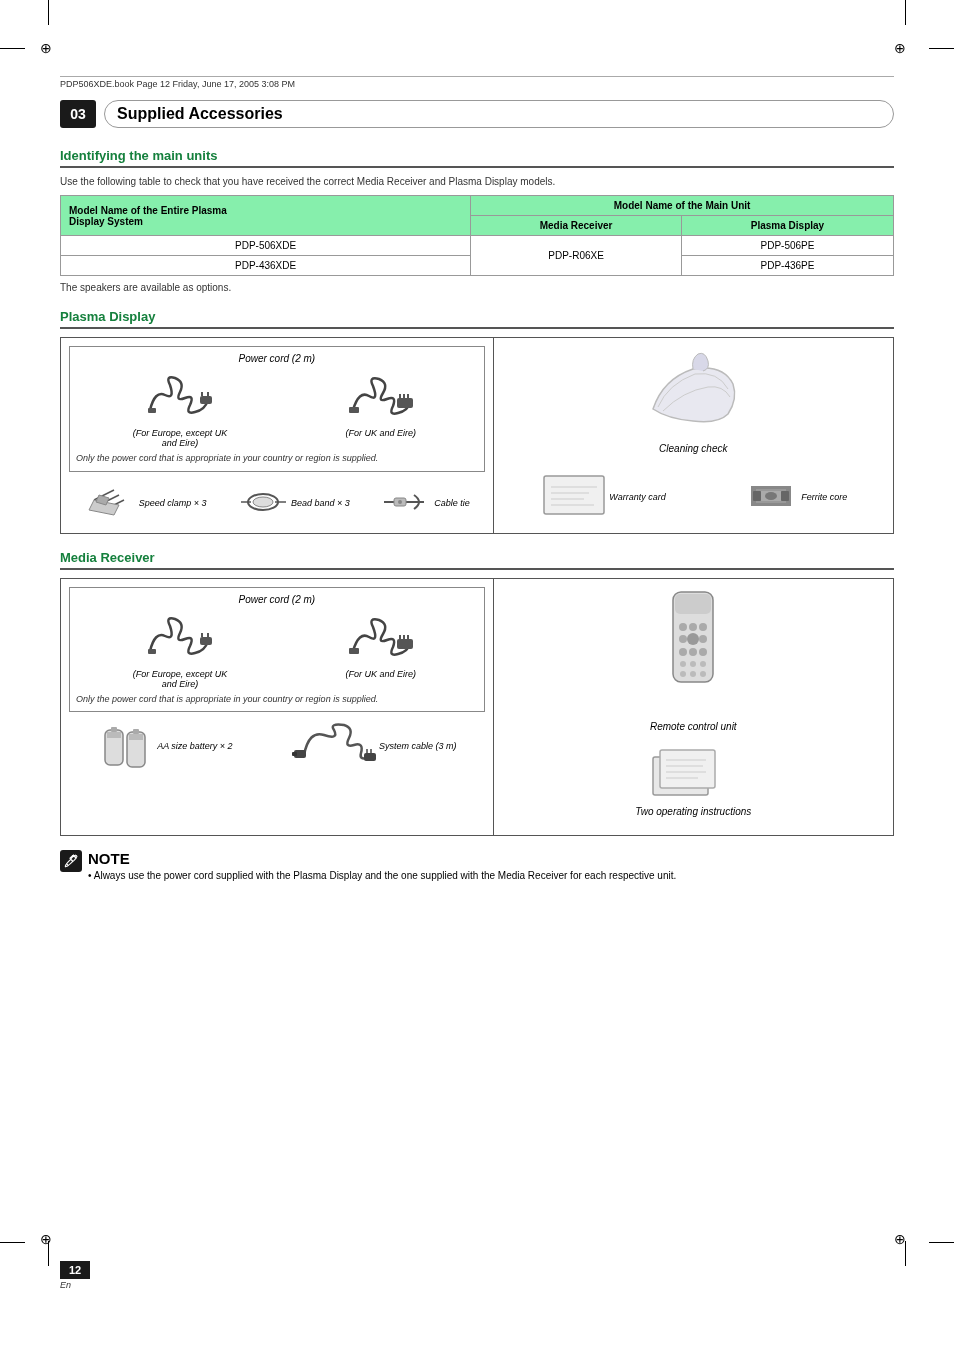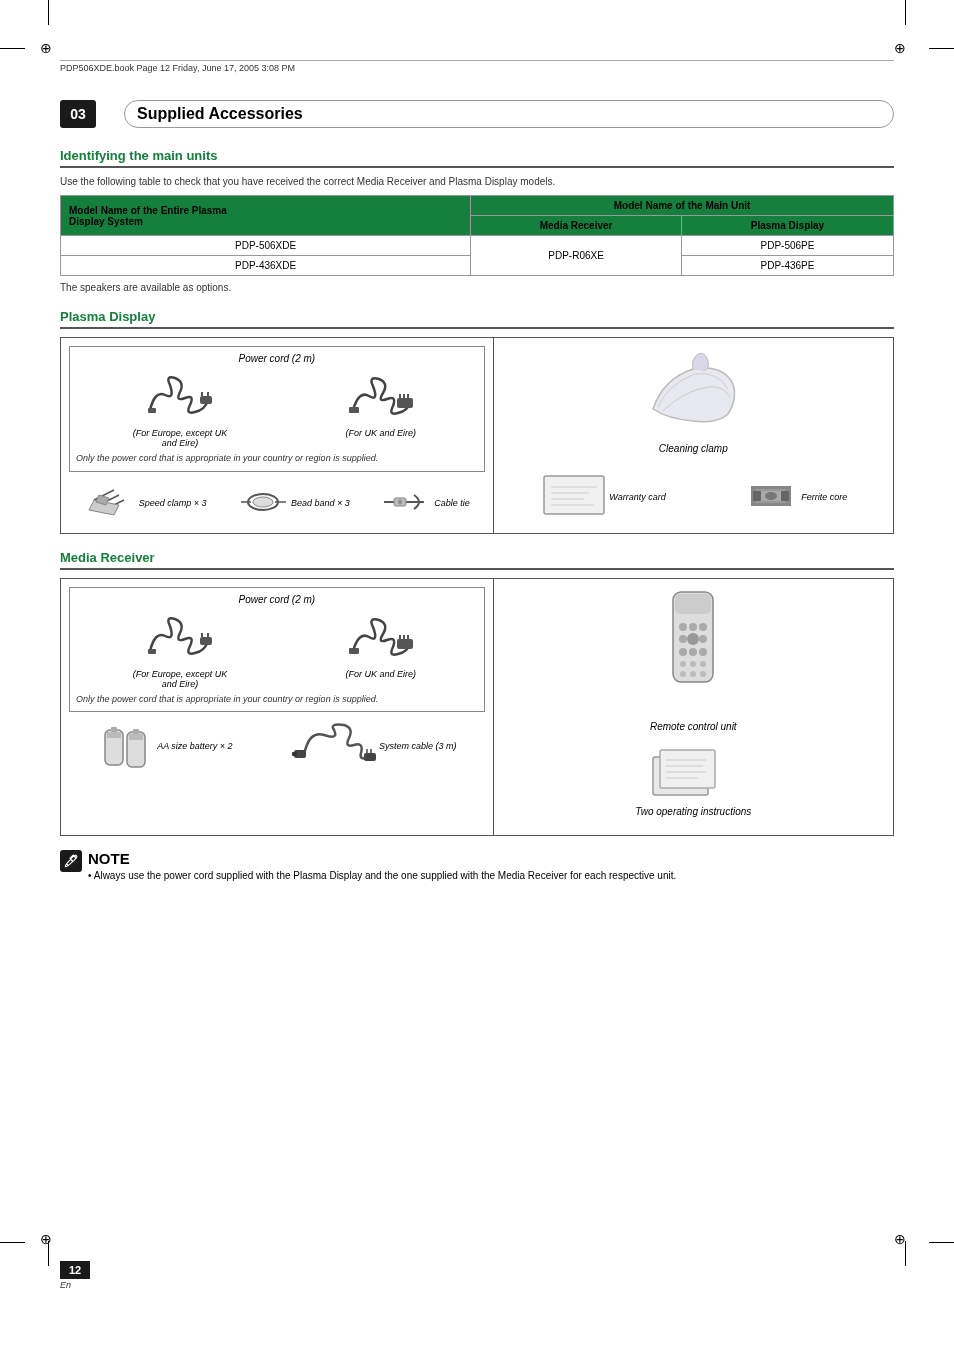--- a/index.html
+++ b/index.html
@@ -41,21 +41,21 @@
     .crop-top-left-v { position: absolute; top: 0; left: 48px; width: 1px; height: 25px; background: #000; }
     .crop-top-right-h { position: absolute; top: 48px; right: 0; width: 25px; height: 1px; background: #000; }
     .crop-top-right-v { position: absolute; top: 0; right: 48px; width: 1px; height: 25px; background: #000; }
     .crop-bot-left-h { position: absolute; bottom: 108px; left: 0; width: 25px; height: 1px; background: #000; }
     .crop-bot-left-v { position: absolute; bottom: 85px; left: 48px; width: 1px; height: 25px; background: #000; }
     .crop-bot-right-h { position: absolute; bottom: 108px; right: 0; width: 25px; height: 1px; background: #000; }
     .crop-bot-right-v { position: absolute; bottom: 85px; right: 48px; width: 1px; height: 25px; background: #000; }
 
     .header-bar {
       position: absolute;
-      top: 60px;
+      top: 76px;
       left: 60px;
       right: 60px;
       font-size: 9px;
       color: #333;
       border-top: 1px solid #aaa;
       padding-top: 2px;
     }
 
     .content-area {
       position: absolute;
@@ -63,21 +63,20 @@
       left: 60px;
       right: 60px;
       bottom: 120px;
     }
 
     
     .chapter-header {
       display: flex;
       align-items: center;
       margin-bottom: 20px;
-      gap: 20px;
     }
     .chapter-number {
       background: #1a1a1a;
       color: #fff;
       font-size: 14px;
       font-weight: bold;
       width: 36px;
       height: 28px;
       display: flex;
       align-items: center;
@@ -114,21 +113,21 @@
     }
 
     
     .model-table {
       width: 100%;
       border-collapse: collapse;
       font-size: 10px;
       margin-bottom: 6px;
     }
     .model-table th {
-      background: #15803d;
+      background: #86efac;
       border: 1px solid #999;
       padding: 4px 8px;
       text-align: center;
       font-weight: bold;
     }
     .model-table td {
       border: 1px solid #999;
       padding: 4px 8px;
       text-align: center;
     }
@@ -428,21 +427,21 @@
 
         <div class="acc-right">
           <div class="right-item">
             <svg class="right-drawing" viewBox="0 0 120 90">
 
               <path d="M20,60 Q30,30 60,20 Q90,15 100,35 Q105,50 95,65 Q85,75 60,72 Q35,70 20,60 Z" fill="#e8e8f0" stroke="#bbb" stroke-width="1.5"></path>
               <path d="M25,58 Q35,35 62,25 Q85,22 95,40" fill="none" stroke="#ccc" stroke-width="1"></path>
               <path d="M30,62 Q50,42 75,38 Q90,36 97,48" fill="none" stroke="#ccc" stroke-width="1"></path>
               <path d="M60,20 Q58,10 65,5 Q72,2 75,12 Q77,20 70,22" fill="#d8d8e8" stroke="#bbb" stroke-width="1"></path>
             </svg>
-            <div class="right-label">Cleaning clamp</div>
+            <div class="right-label">Cleaning check</div>
           </div>
           <div class="right-bottom-row">
             <div class="small-item">
               <svg width="70" height="50" viewBox="0 0 70 50">
                 <rect x="5" y="5" width="60" height="38" rx="2" fill="#f0f0f0" stroke="#999" stroke-width="1.5"></rect>
                 <line x1="12" y1="16" x2="58" y2="16" stroke="#ccc" stroke-width="1"></line>
                 <line x1="12" y1="22" x2="50" y2="22" stroke="#ccc" stroke-width="1"></line>
                 <line x1="12" y1="28" x2="45" y2="28" stroke="#ccc" stroke-width="1"></line>
                 <line x1="12" y1="34" x2="55" y2="34" stroke="#ccc" stroke-width="1"></line>
               </svg>

